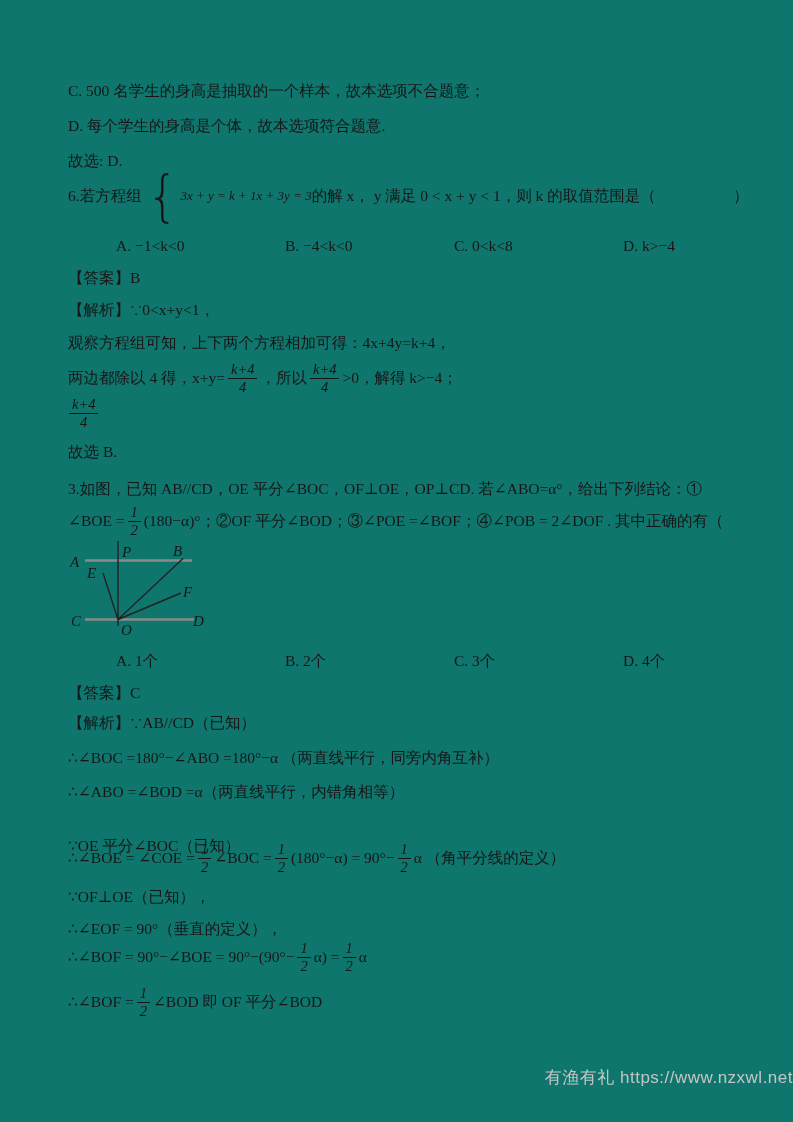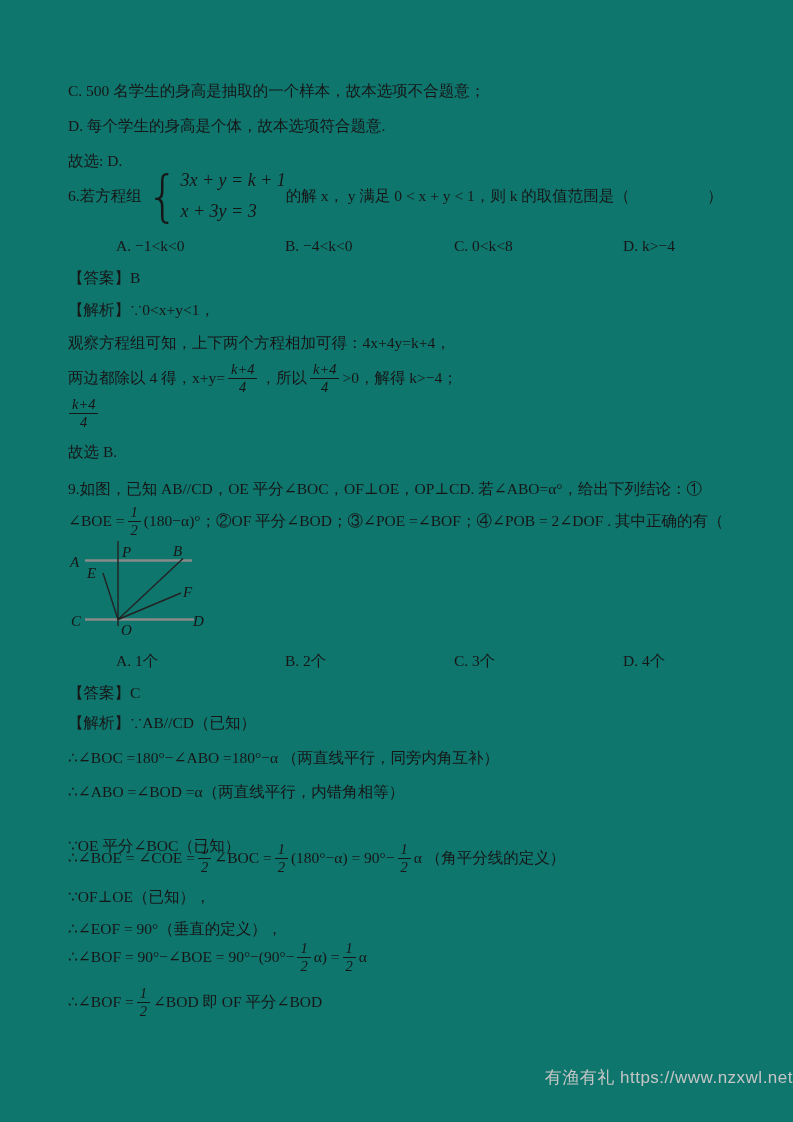--- a/index.html
+++ b/index.html
@@ -12,21 +12,21 @@
   }
   .mrow{display:flex;align-items:center;}
   .frac{
     display:inline-flex;flex-direction:column;align-items:center;
     font-size:14.5px;line-height:1.15;margin:10px 3px;font-style:italic;
   }
   .frac .num{border-bottom:1.2px solid #161616;padding:0 3px;}
   .frac .den{padding:0 3px;}
   .opts{display:flex;}
   .opts .opt{width:121px;white-space:pre;margin-left:48px;}
-  .sys{display:inline-flex;flex-direction:column;font-style:italic;font-size:18px;line-height:1.75;}
+  .sys{display:inline-flex;flex-direction:row;font-style:italic;font-size:13px;line-height:1.75;}
   .brace{
     font-family:"DejaVu Sans",sans-serif;font-size:50px;font-weight:200;
     transform:scaleY(1.12);margin:0 2px 0 5px;line-height:1;
   }
   .figure{position:absolute;left:63px;top:538px;}
   .figure text{font-size:15px;font-style:italic;fill:#161616;font-family:"Liberation Serif","DejaVu Serif",serif;}
   .footer{
     position:absolute;top:1066px;left:0;width:100%;text-align:right;
     color:#c5c5c5;font-family:"Liberation Sans","DejaVu Sans",sans-serif;
     font-size:17px;letter-spacing:0.5px;white-space:pre;
@@ -78,21 +78,21 @@
 
   <div class="line mrow" style="top:392px;height:42px;left:66px">
     <span class="frac">
       <span class="num">k+4</span>
       <span class="den">4</span>
     </span>
   </div>
 
   <div class="line" style="top:442px">故选 B.</div>
 
-  <div class="line" style="top:479px">9.如图，已知 AB//CD，OE 平分∠BOC，OF⊥OE，OP⊥CD. 若∠ABO=α°，给出下列结论：①</div>
+  <div class="line" style="top:479px">3.如图，已知 AB//CD，OE 平分∠BOC，OF⊥OE，OP⊥CD. 若∠ABO=α°，给出下列结论：①</div>
   <div class="line mrow" style="top:502px;height:38px">
     <span>∠BOE =</span>
     <span class="frac">
       <span class="num">1</span>
       <span class="den">2</span>
     </span>
     <span>(180−α)°；②OF 平分∠BOD；③∠POE =∠BOF；④∠POB = 2∠DOF . 其中正确的有（　　　　　　）</span>
   </div>
 
   <svg class="figure" width="170" height="104" viewBox="0 0 170 104">

